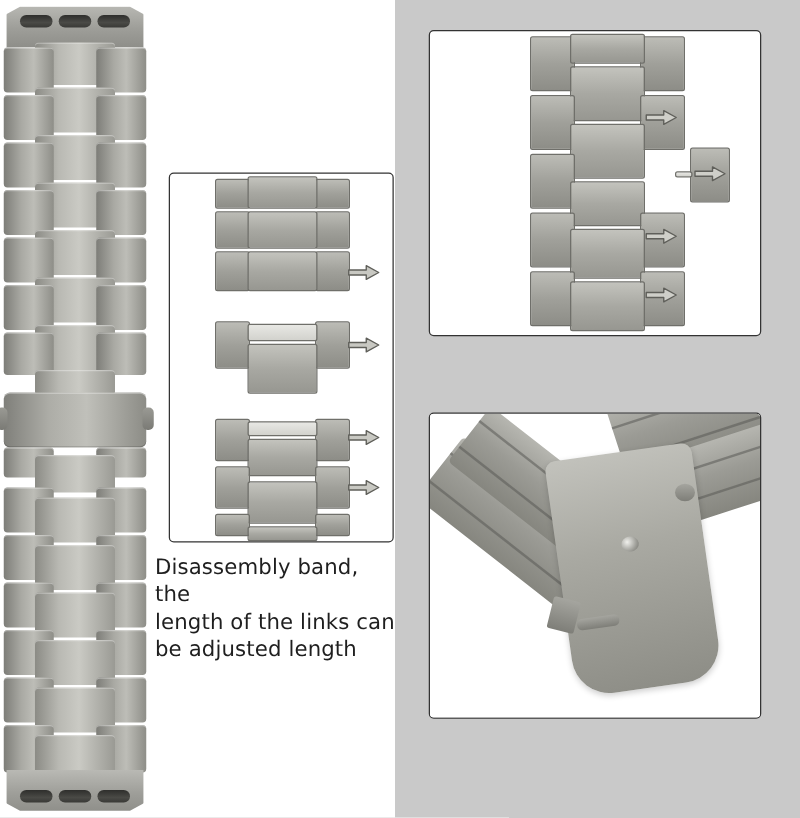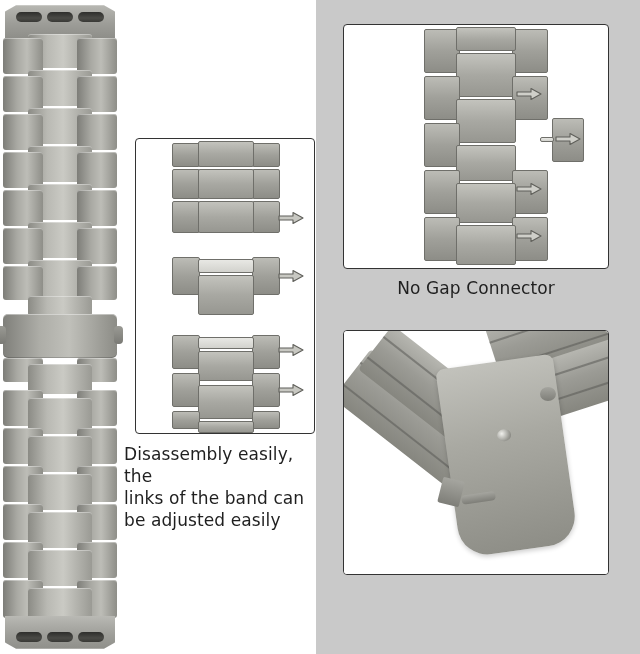--- a/index.html
+++ b/index.html
@@ -318,23 +318,23 @@
       </div>
       <div class="arrow" style="left:142px; top:52px">
         <svg viewBox="0 0 26 14">
             <path d="M1 5 H15 V1.5 L25 7 L15 12.5 V9 H1 Z" fill="#c8c8c2" stroke="#5f5f5a" stroke-width="1.1" stroke-linejoin="round"></path>
           </svg>
       </div>
     </div>
   </div>
 
   <div class="caption" style="left:124px; top:443px; width:196px;">
-    <div>Disassembly easily, the</div>
-    <div>links of the band can</div>
-    <div>be adjusted easily</div>
+    <div>Disassembly band, the</div>
+    <div>length of the links can</div>
+    <div>be adjusted length</div>
   </div>
 
   <div class="panel" style="left:343px; top:24px; width:266px; height:245px;">
 
     <div class="dia" style="left:0;top:0;width:266px;height:245px">
 
       <div class="dl side" style="left:80px; top:4px;   width:36px; height:44px"></div>
       <div class="dl side" style="left:168px;top:4px;   width:36px; height:44px"></div>
       <div class="dl mid" style="left:112px;top:2px;   width:60px; height:24px"></div>
       <div class="dl mid" style="left:112px;top:28px;  width:60px; height:44px"></div>
@@ -373,21 +373,20 @@
           </svg>
       </div>
       <div class="arrow" style="left:172px; top:204px">
         <svg viewBox="0 0 26 14">
             <path d="M1 5 H15 V1.5 L25 7 L15 12.5 V9 H1 Z" fill="#cfcfc9" stroke="#5f5f5a" stroke-width="1.1" stroke-linejoin="round"></path>
           </svg>
       </div>
     </div>
   </div>
 
-  <div class="caption center" style="left:343px; top:277px; width:266px;">No Gap Connector</div>
 
   <div class="panel" style="left:343px; top:330px; width:266px; height:245px; overflow:hidden;">
 
     <div id="claspPhoto" style="left:0;top:0;width:264px;height:243px">
 
       <div class="arm" style="left:-24px; top:104px; width:150px; height:62px; transform:rotate(38deg); transform-origin:100% 50%;">
         <div class="groove" style="top:16px"></div>
         <div class="groove" style="top:44px"></div>
       </div>
       <div class="arm" style="left:6px; top:62px; width:120px; height:56px; transform:rotate(38deg); transform-origin:100% 50%;">

